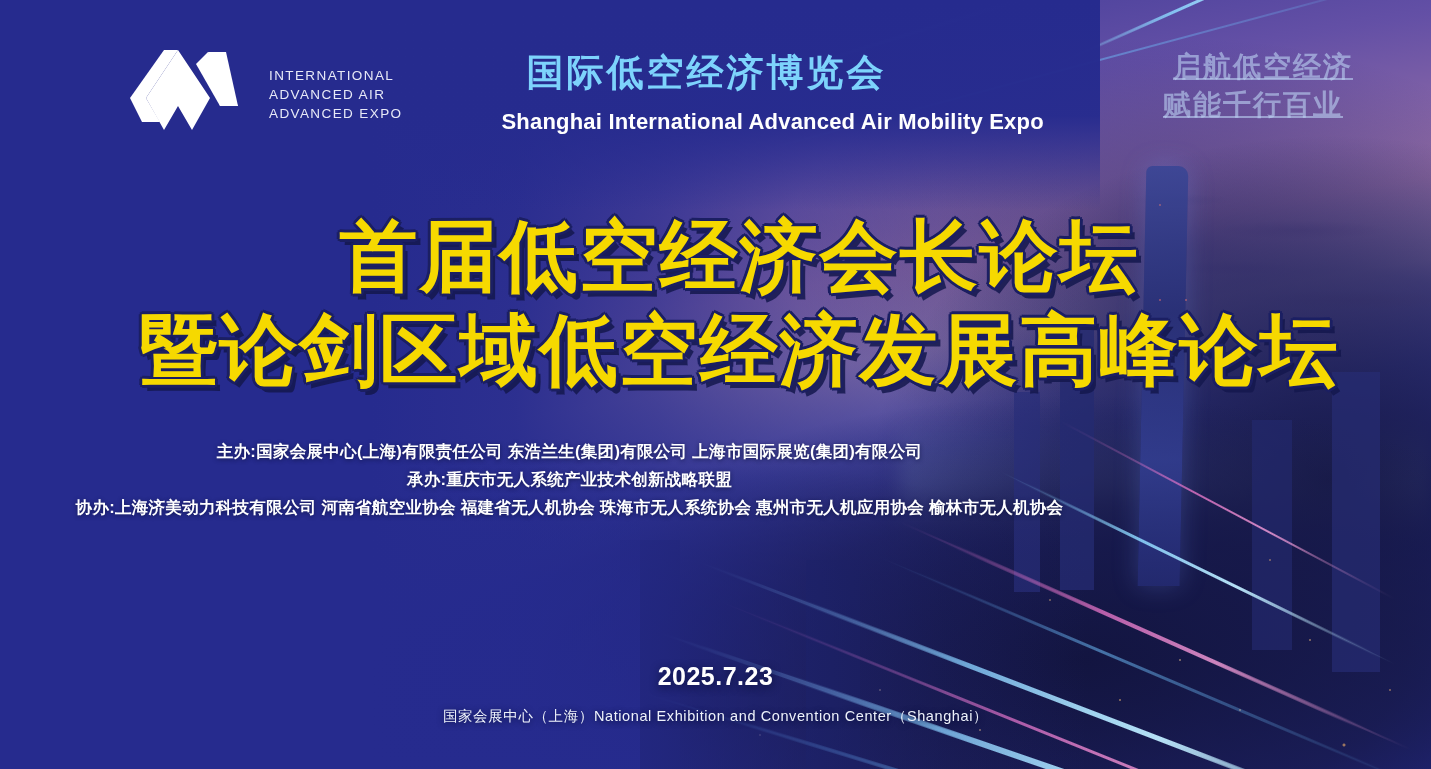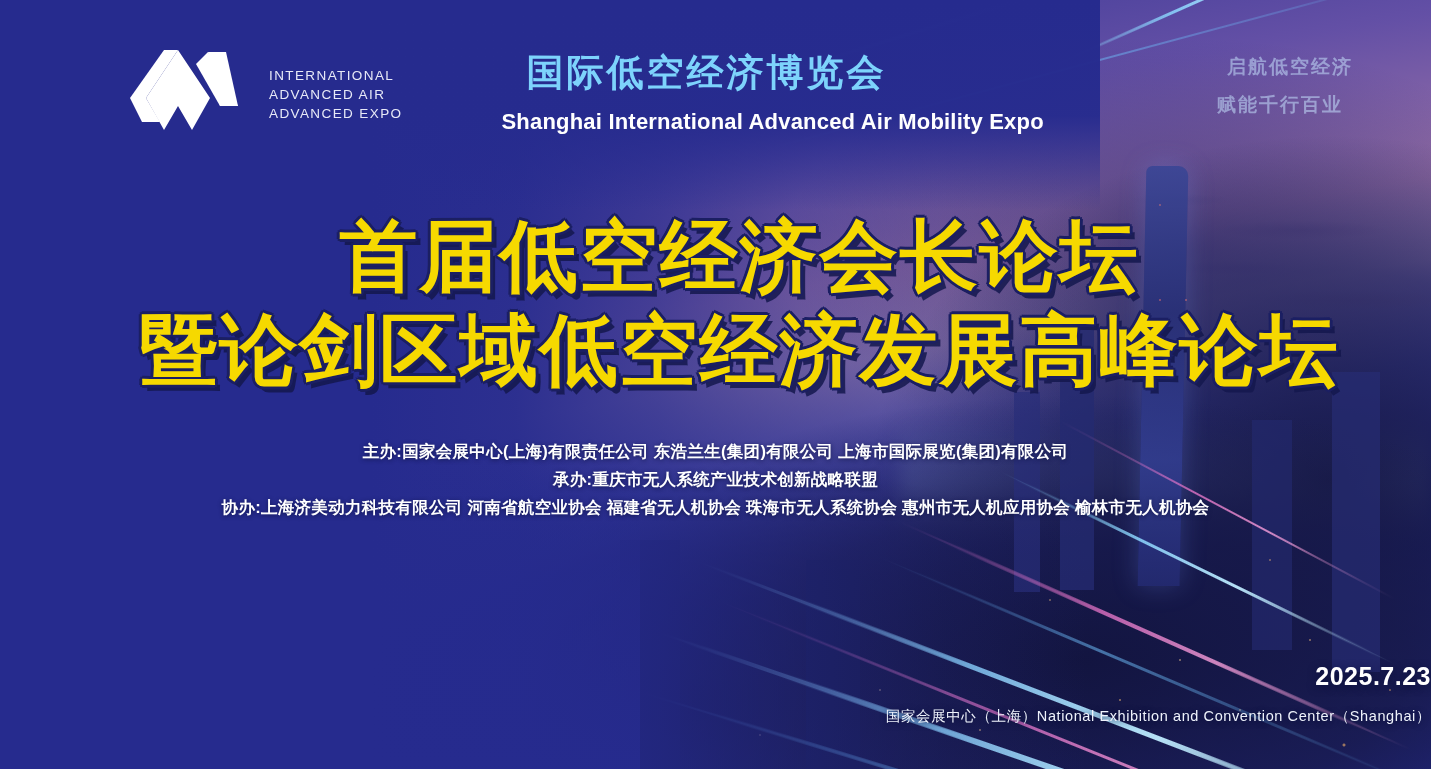--- a/index.html
+++ b/index.html
@@ -181,57 +181,58 @@
     line-height:30px;
     margin-top:12px;
     white-space:nowrap;
   }
 
   
   .slogan {
     position:absolute; right:78px; top:48px;
     text-align:right;
     color:rgba(186,206,240,0.62);
-    font-size:19px;
+    font-size:28px;
     font-weight:700;
     letter-spacing:2px;
     line-height:38px;
     white-space:nowrap;
+    text-decoration:underline;
   }
   .slogan div:last-child { padding-right:10px; }
 
   
   .main-title { position:absolute; left:0; top:208px; width:1431px; text-align:center;padding-left:48px; }
   .mt-line {
     color:#f6d900;
     font-weight:900;
     letter-spacing:2px;
     white-space:nowrap;
     text-shadow:
        3px 0 0 #1b1f63, -3px 0 0 #1b1f63, 0 3px 0 #1b1f63, 0 -3px 0 #1b1f63,
        2px 2px 0 #1b1f63, -2px 2px 0 #1b1f63, 2px -2px 0 #1b1f63, -2px -2px 0 #1b1f63,
        5px 6px 0 rgba(20,24,78,0.85);
   }
   .mt-1 { font-size:78px; line-height:96px; }
   .mt-2 { font-size:78px; line-height:96px; margin-top:-2px; }
 
   
-  .orgs { position:absolute; left:0; top:437px; width:1431px; text-align:center; }
+  .orgs { position:absolute; left:0; top:437px; width:1139px; text-align:center; }
   .org-line {
     color:#ffffff;
     font-size:16.5px;
     font-weight:700;
     letter-spacing:0.3px;
     line-height:28px;
     white-space:nowrap;
     text-shadow:0 1px 4px rgba(16,20,70,0.9);
   }
 
   
-  .footer { position:absolute; left:0; top:660px; width:1431px; text-align:right; }
+  .footer { position:absolute; left:0; top:660px; width:1431px; text-align:center; }
   .date {
     color:#ffffff;
     font-size:25px;
     font-weight:700;
     letter-spacing:0.5px;
     line-height:32px;
     text-shadow:0 2px 8px rgba(10,14,56,0.9);
   }
   .venue {
     color:#eef2fb;

